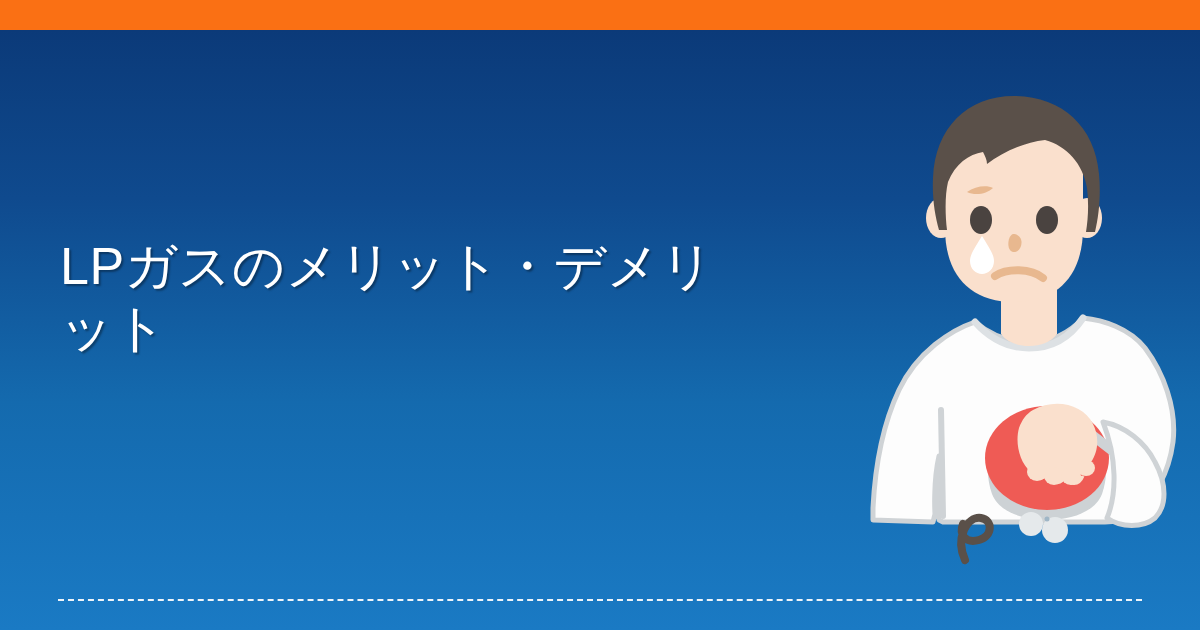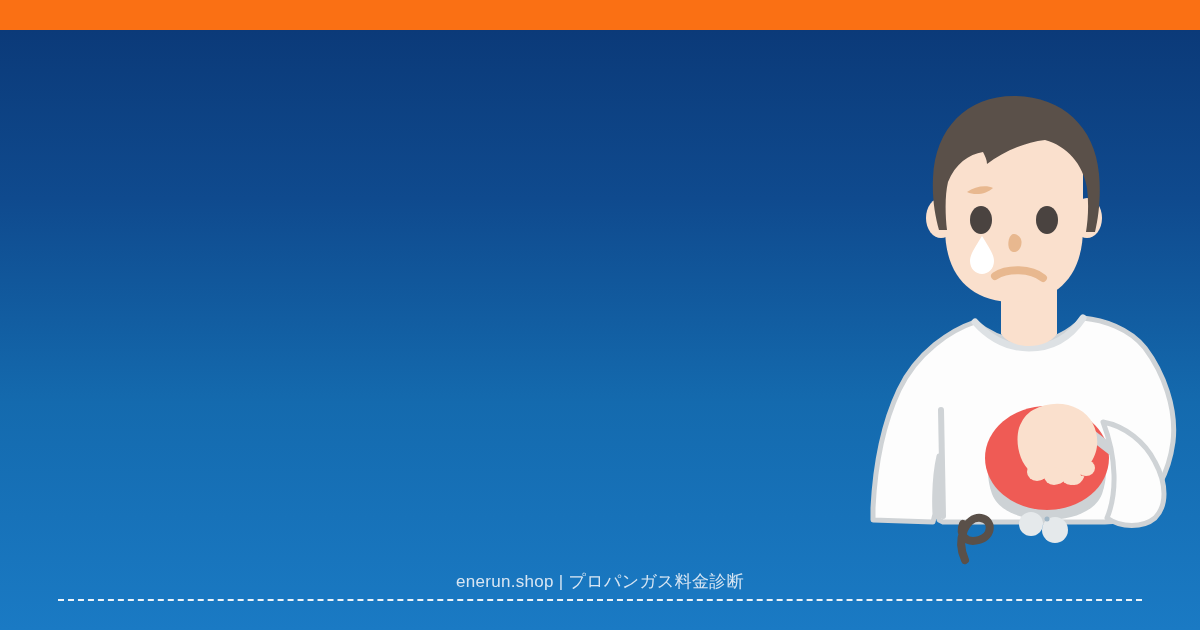--- a/index.html
+++ b/index.html
@@ -72,24 +72,24 @@
 </style>
 </head>
 <body>
 
 <div id="canvas">
 
   <div id="accent-bar"></div>
 
   <div id="stage">
 
-
-    <div id="footer-block">
-      <span id="footer-text">enerun.shop | プロパンガス料金診断</span>
+    <div id="title-block">
+      <div id="title-text">LPガスのメリット・デメリット</div>
     </div>
+
     <div id="footer-rule"></div>
 
     <div id="illustration">
       <svg viewBox="0 0 340 480" xmlns="http://www.w3.org/2000/svg" aria-hidden="true">
 
         <g>
 
           <path d="M120 232
                C 96 240, 62 262, 44 300
                C 28 334, 20 378, 18 418

